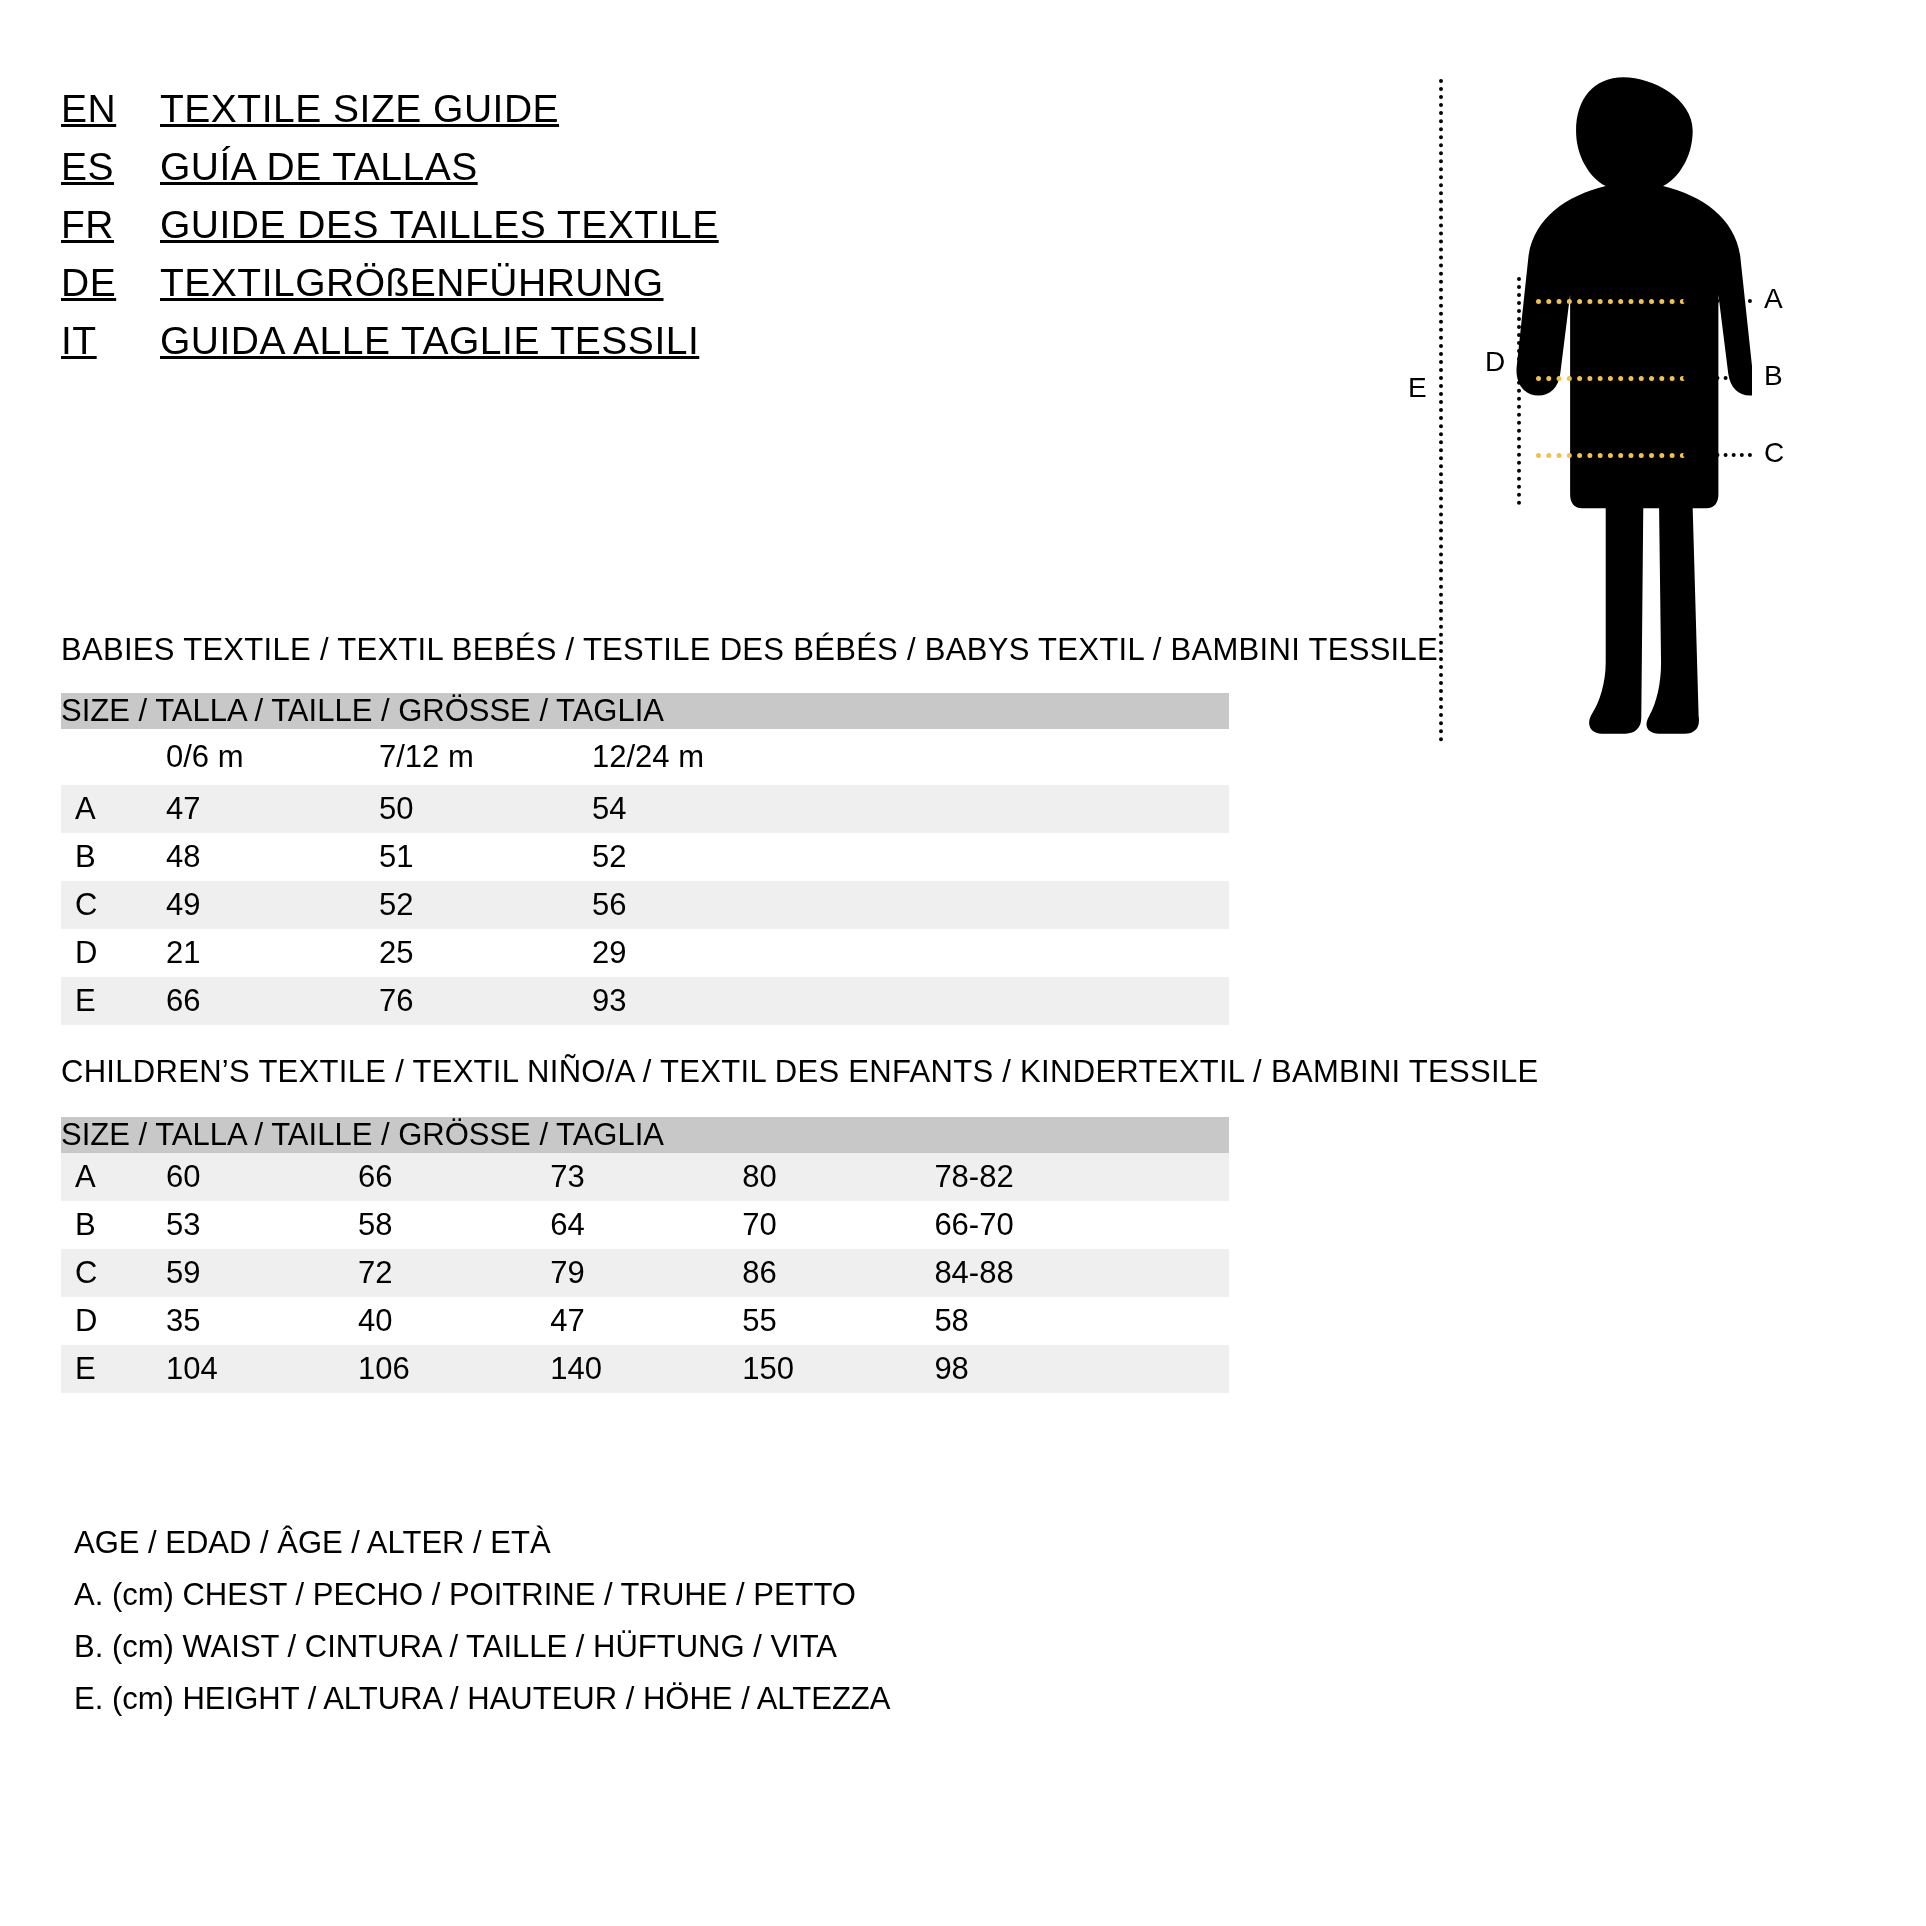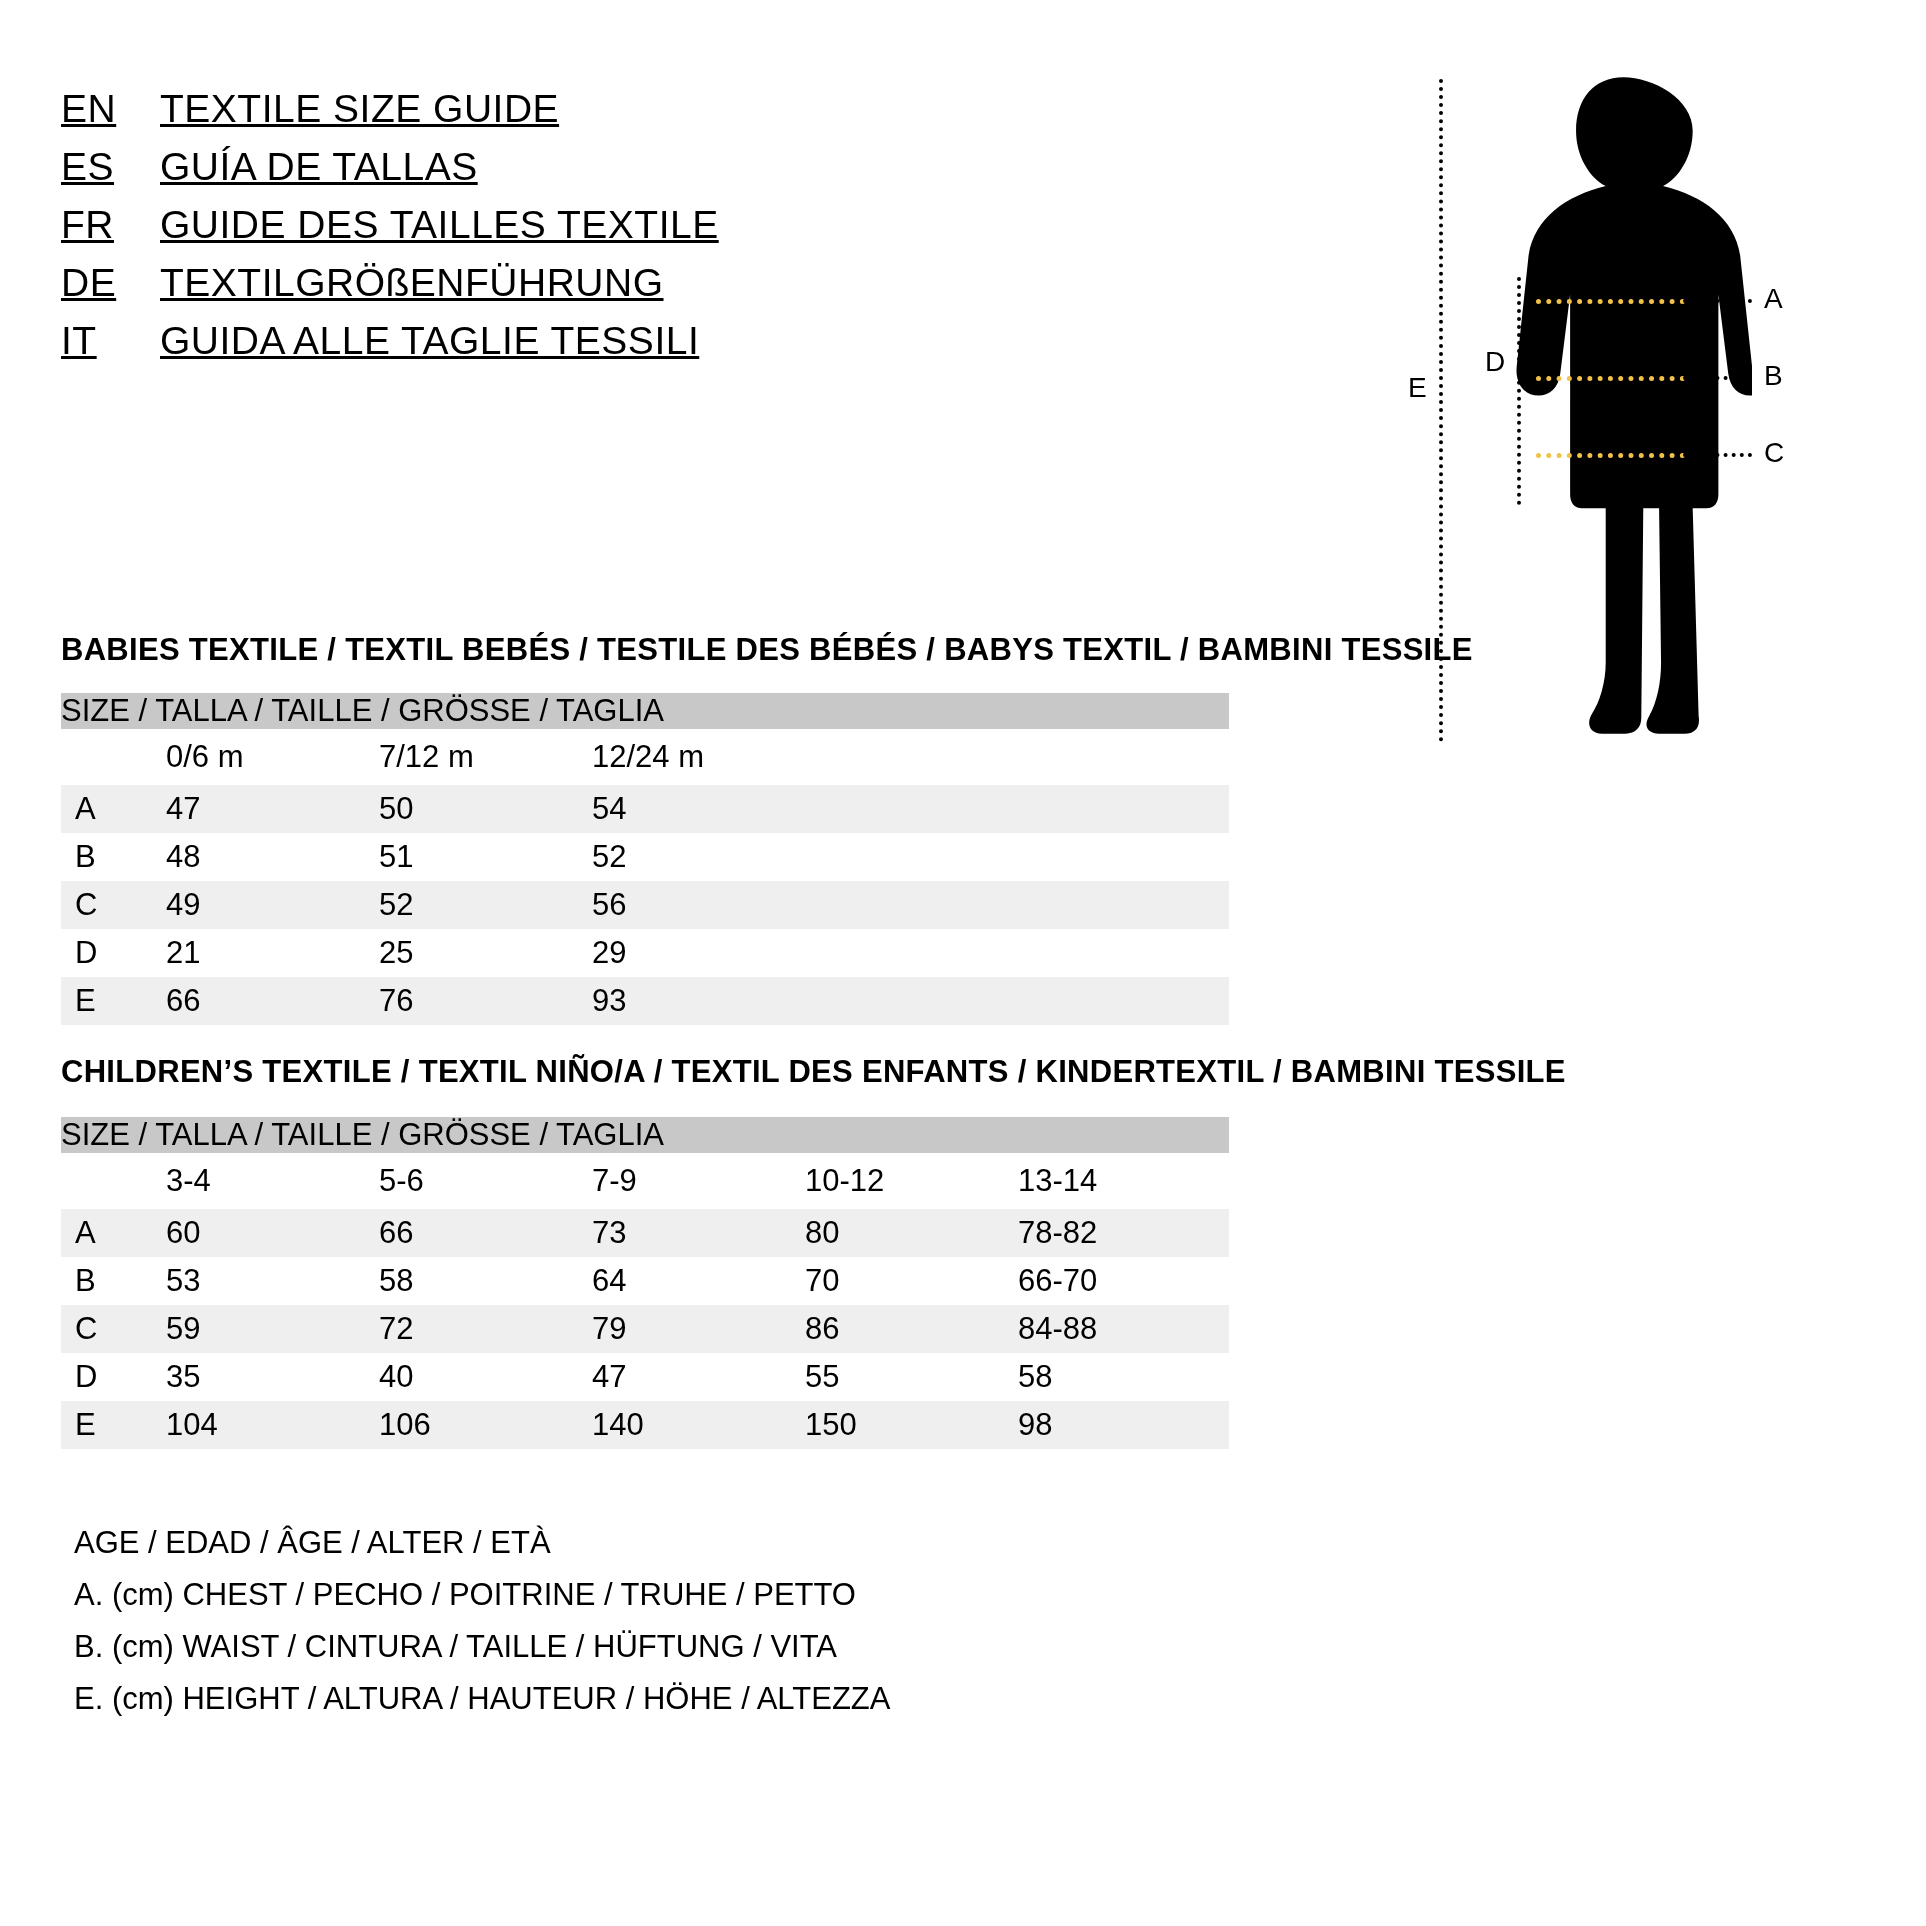--- a/index.html
+++ b/index.html
@@ -77,21 +77,20 @@
     position: absolute;
     border-top: 5px dotted #f2c14a;
   }
 
   
   .section-title {
     position: absolute;
     font-size: 31px;
     letter-spacing: 0.3px;
     white-space: nowrap;
-    font-weight: bold;
   }
 
   
   table.size-table {
     position: absolute;
     border-collapse: collapse;
     font-size: 31px;
   }
   table.size-table td, table.size-table th {
     padding: 0;
@@ -263,28 +262,20 @@
   </tbody>
     </table>
 
   <div class="section-title" style="left: 61px; top: 1054px;">CHILDREN’S TEXTILE / TEXTIL NIÑO/A / TEXTIL DES ENFANTS / KINDERTEXTIL / BAMBINI TESSILE</div>
 
   <table class="size-table" style="left: 61px; top: 1117px; width: 1168px;">
     <tbody>
         <tr class="hdr-band">
       <td colspan="6">SIZE / TALLA / TAILLE / GRÖSSE / TAGLIA</td>
     </tr>
-    <tr class="sub-row">
-      <td class="c-label"></td>
-      <td style="width:213px">3-4</td>
-      <td style="width:213px">5-6</td>
-      <td style="width:213px">7-9</td>
-      <td style="width:213px">10-12</td>
-      <td>13-14</td>
-    </tr>
     <tr class="data-row row-shade">
       <td class="c-label">A</td>
       <td>60</td>
       <td>66</td>
       <td>73</td>
       <td>80</td>
       <td>78-82</td>
     </tr>
     <tr class="data-row row-plain">
       <td class="c-label">B</td>

